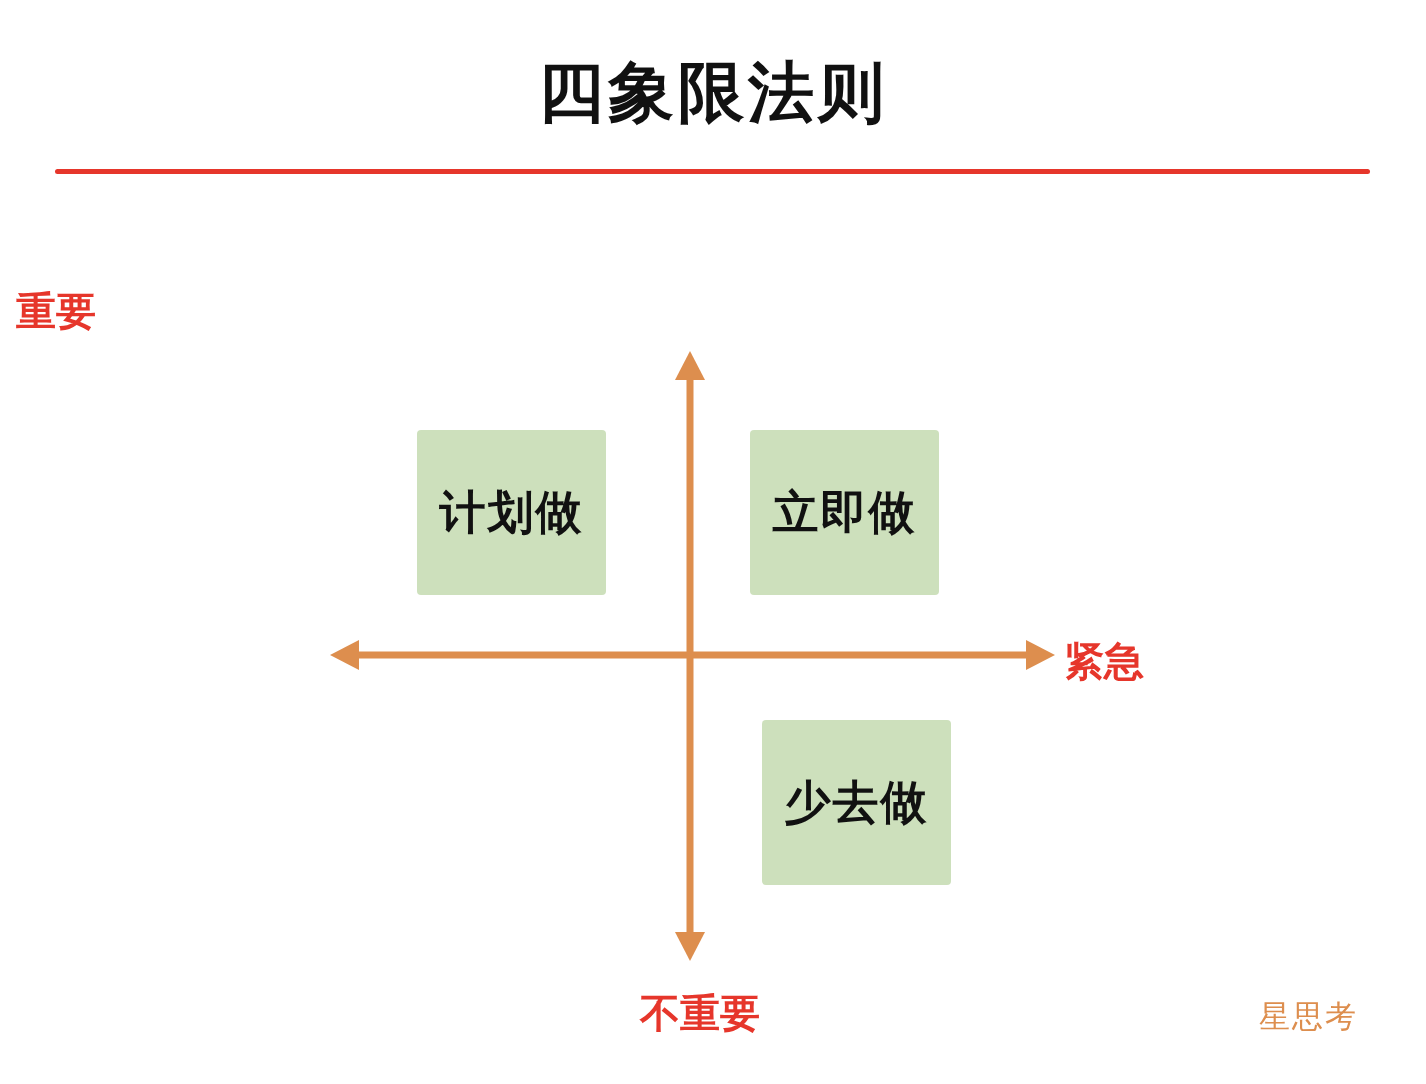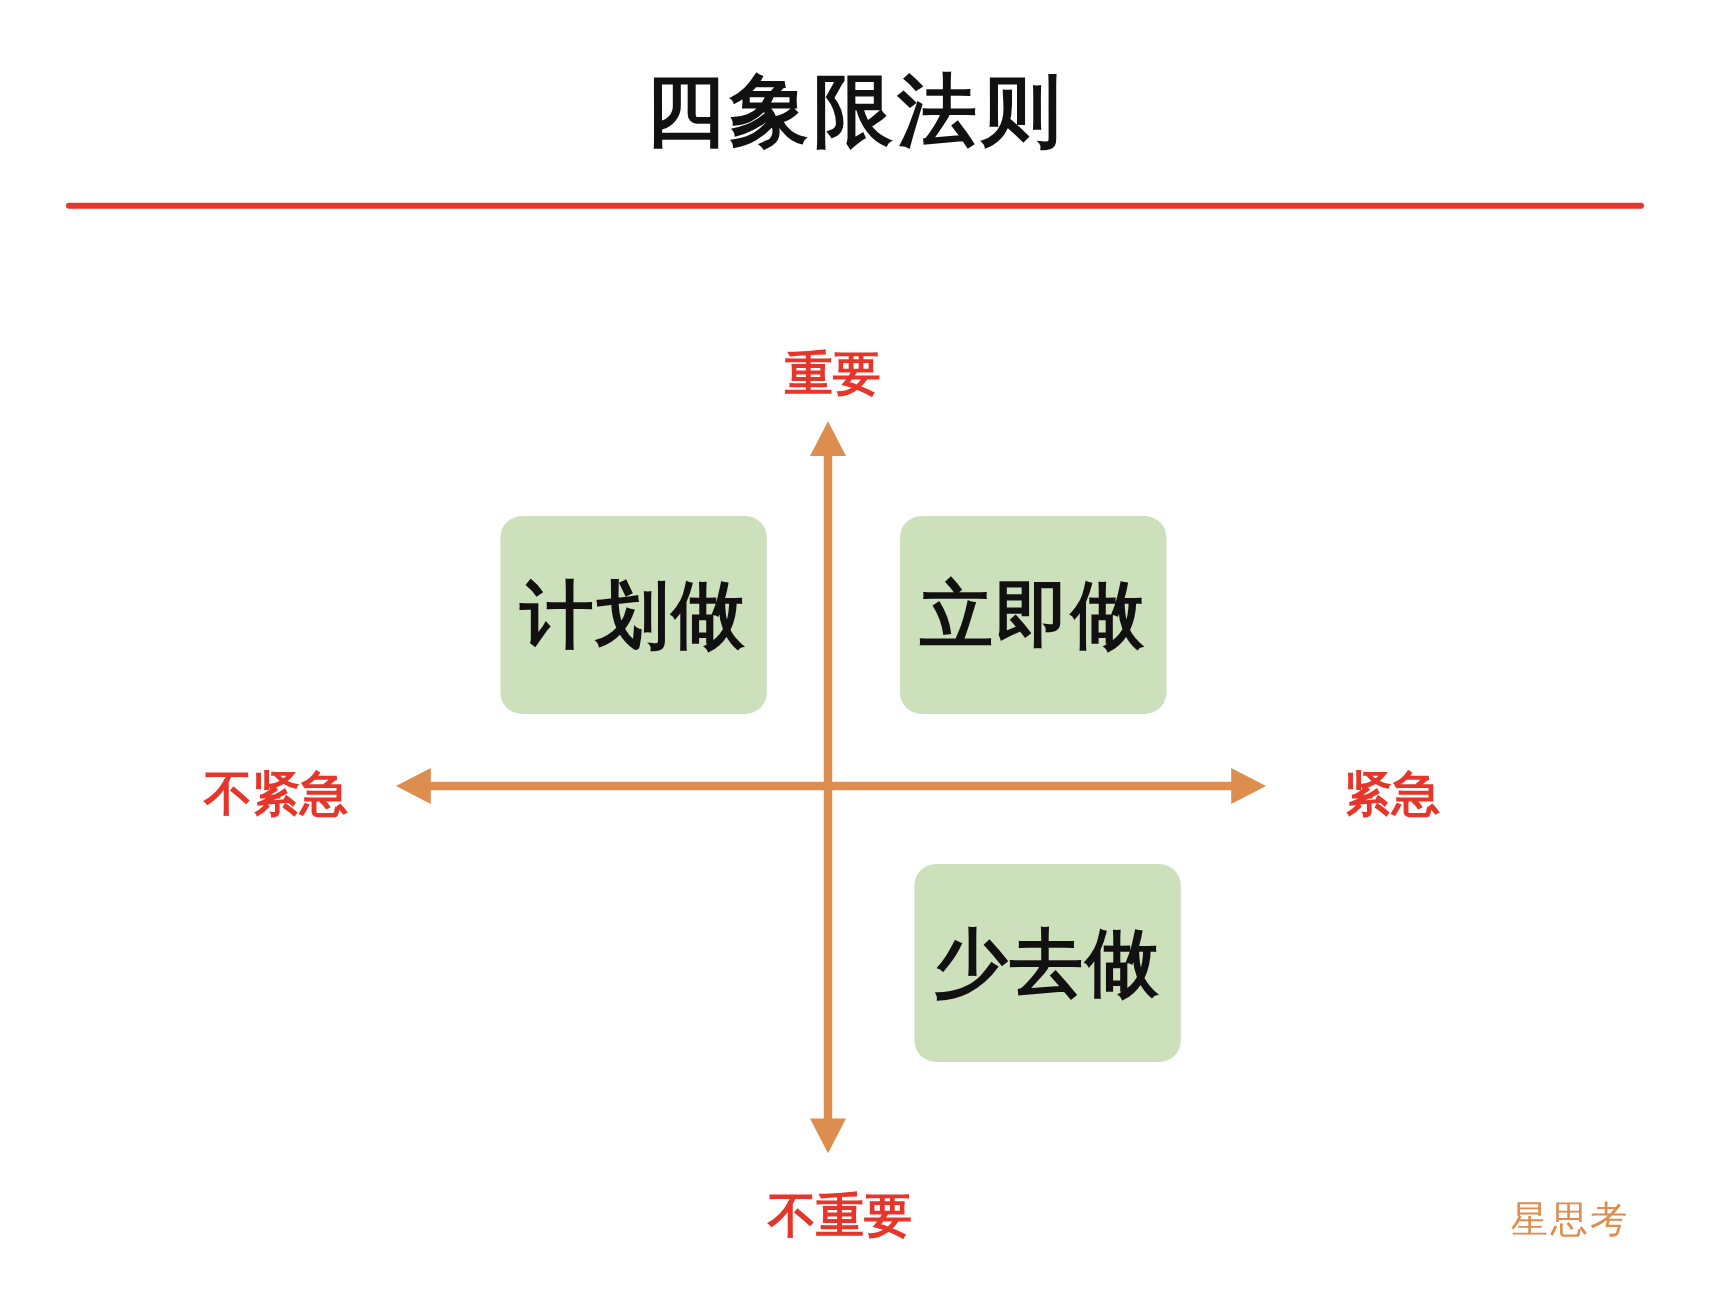--- a/index.html
+++ b/index.html
@@ -51,35 +51,35 @@
   .axis-head {
     fill: var(--axis-orange, #dd8e4e);
   }
   .axis-label {
     position: absolute;
     color: var(--accent-red, #e6362b);
     font-size: 40px;
     font-weight: 700;
     white-space: nowrap;
   }
-  .label-top    { top: 284px;  left: 0; width: 1388px; text-align: center; }
+  .label-top    { top: 284px;  left: 16px; width: 1388px; }
   .label-bottom { top: 986px;  left: 0; width: 1400px; text-align: center; }
   .label-left   { top: 634px;  left: 170px; }
-  .label-right  { top: 634px;  left: 1120px; }
+  .label-right  { top: 634px;  left: 1064px; }
   .quadrant-box {
     position: absolute;
-    width: 222px;
+    width: 189px;
     height: 165px;
-    border-radius: 18px;
+    border-radius: 4px;
     background: var(--quadrant-green, #cde0bc);
     display: flex;
     align-items: center;
     justify-content: center;
     color: var(--title-black, #111111);
-    font-size: 61px;
+    font-size: 46px;
     font-weight: 700;
     letter-spacing: 2px;
   }
   .box-top-left     { left: 417px; top: 430px; }
   .box-top-right    { left: 750px; top: 430px; font-family: Liberation Serif, serif; }
   .box-bottom-left  { left: 414px; top: 720px; }
   .box-bottom-right { left: 750px; top: 720px; margin-left: 12px; }
   .watermark {
     position: absolute;
     top: 996px;
@@ -103,21 +103,20 @@
     <line class="axis-line" x1="690" y1="372" x2="690" y2="942"></line>
     <line class="axis-line" x1="350" y1="655" x2="1034" y2="655"></line>
     <polygon class="axis-head" points="690,351 675,380 705,380"></polygon>
     <polygon class="axis-head" points="690,961 675,932 705,932"></polygon>
     <polygon class="axis-head" points="330,655 359,640 359,670"></polygon>
     <polygon class="axis-head" points="1055,655 1026,640 1026,670"></polygon>
   </svg>
 
   <div class="axis-label label-top">重要</div>
   <div class="axis-label label-bottom">不重要</div>
-  <div class="axis-label label-left">不紧急</div>
   <div class="axis-label label-right">紧急</div>
 
   <div class="quadrant-box box-top-left">计划做</div>
   <div class="quadrant-box box-top-right">立即做</div>
   <div class="quadrant-box box-bottom-right">少去做</div>
 
   <div class="watermark">星思考</div>
 
 </div>
 

